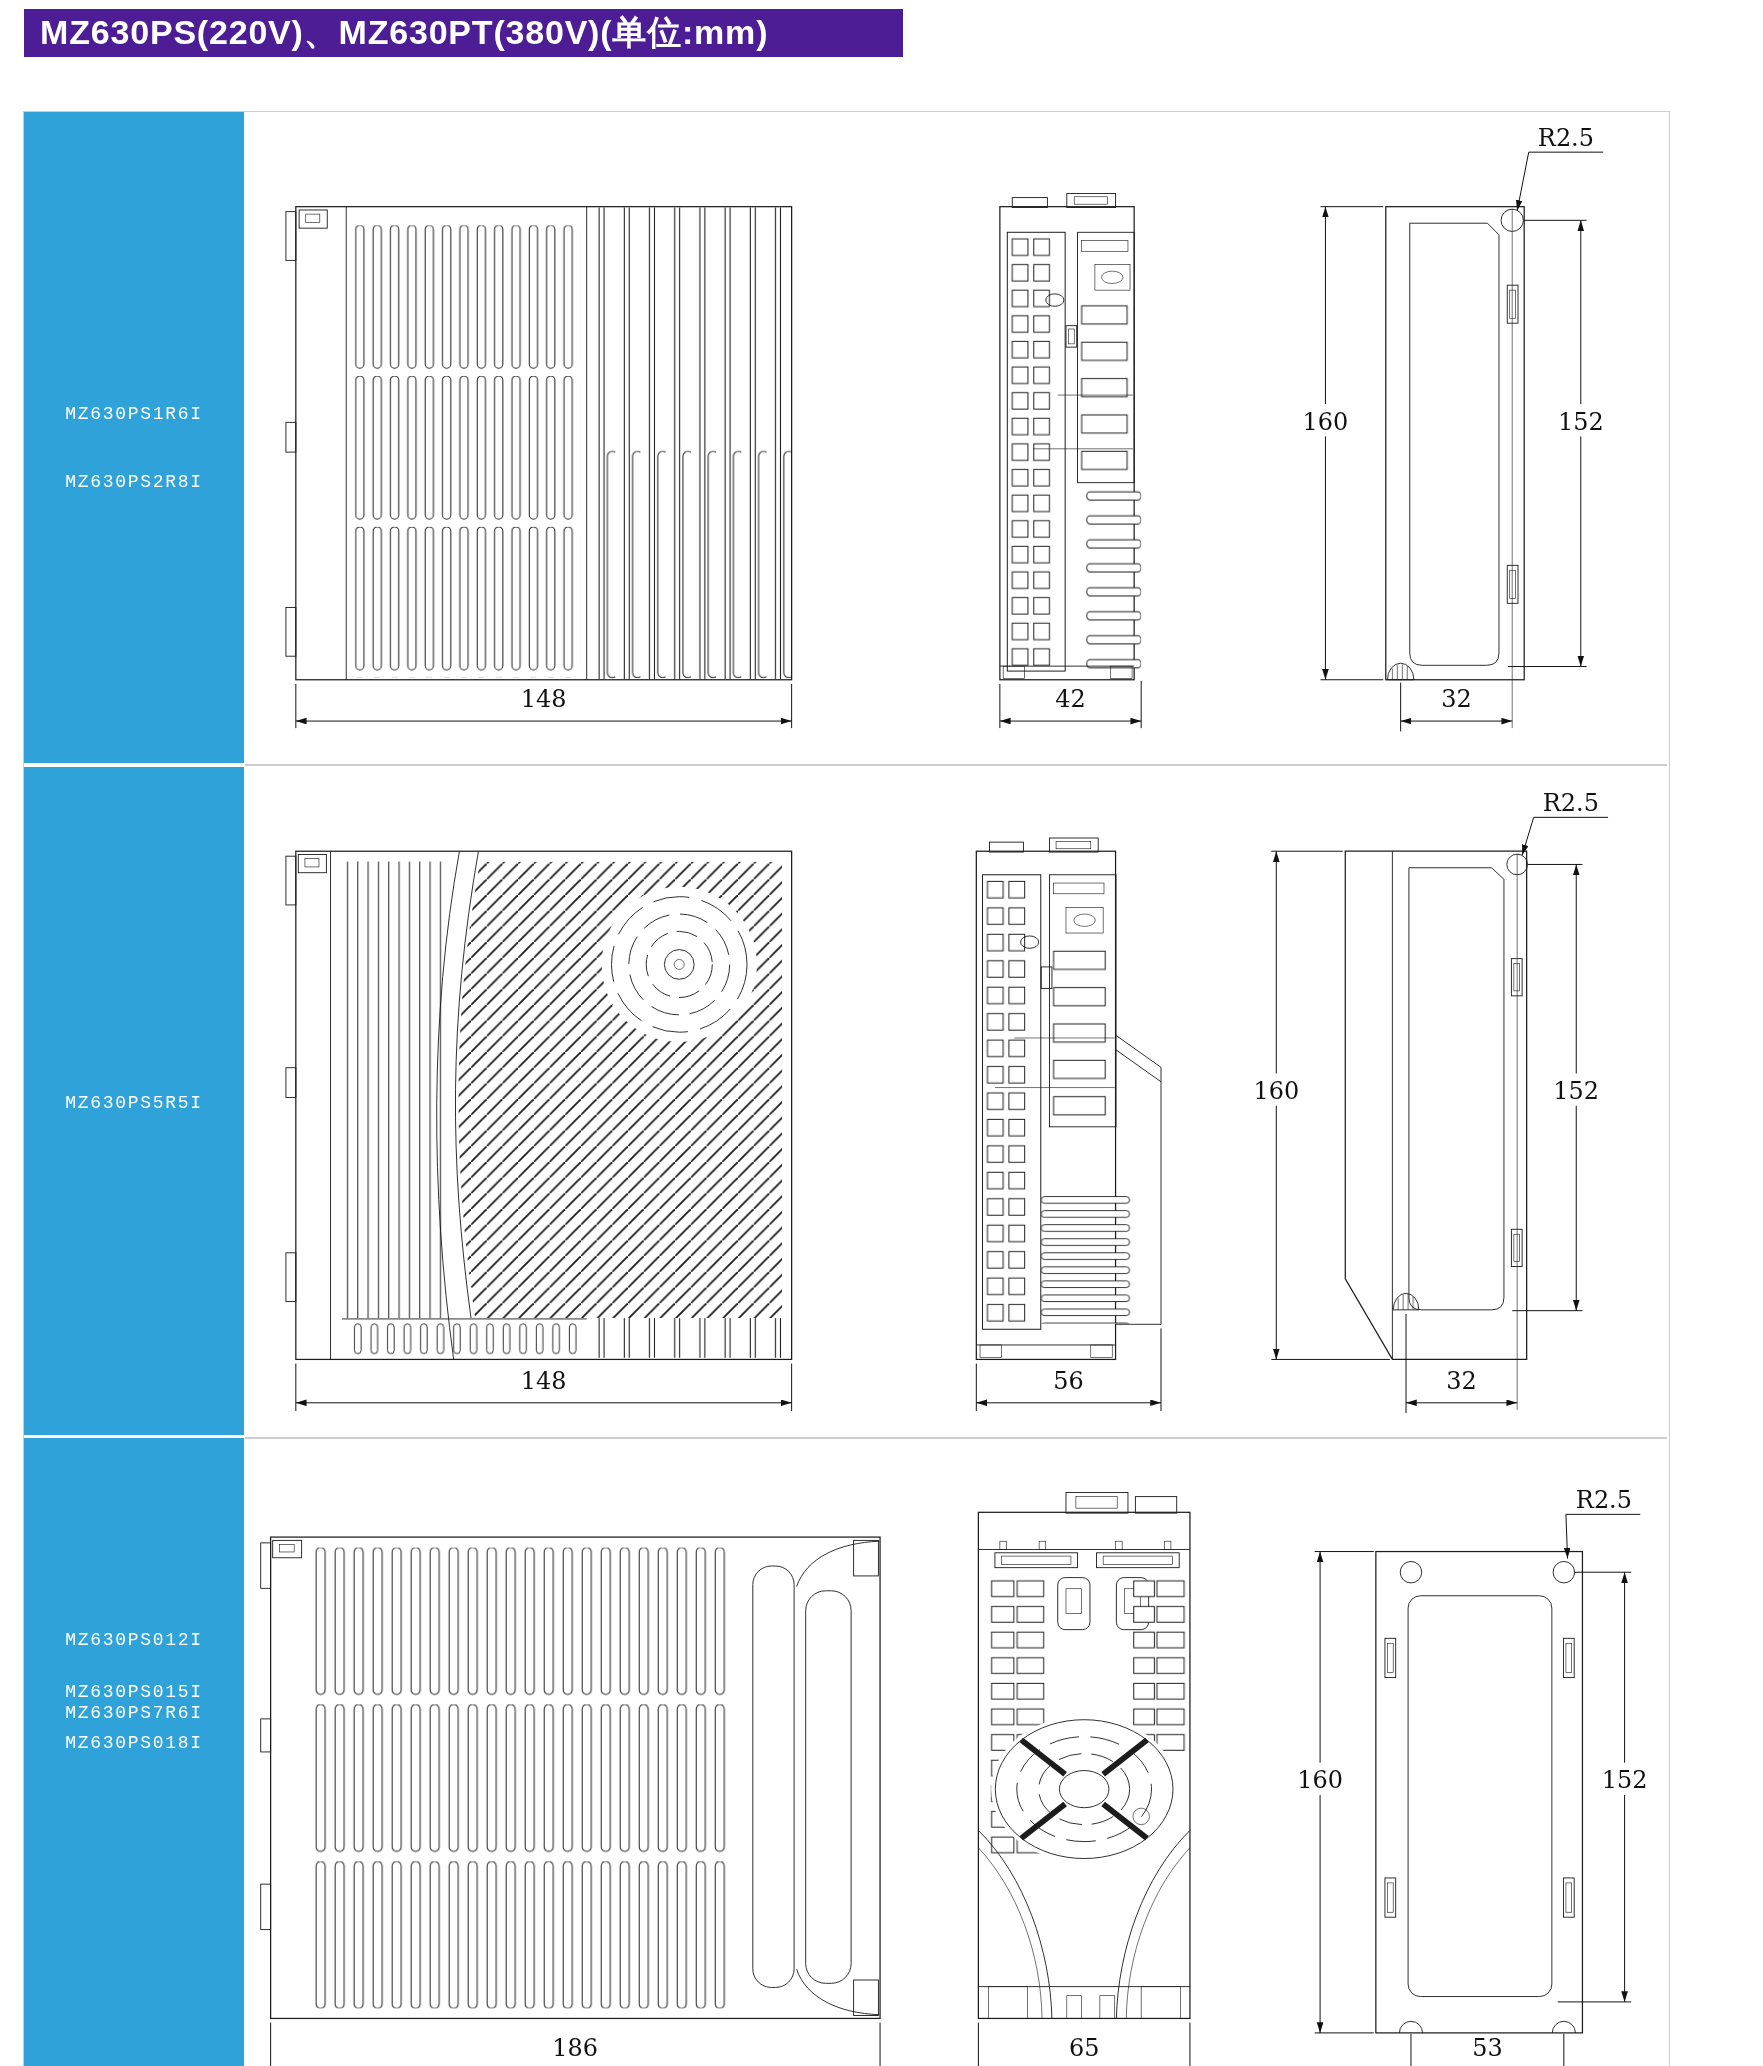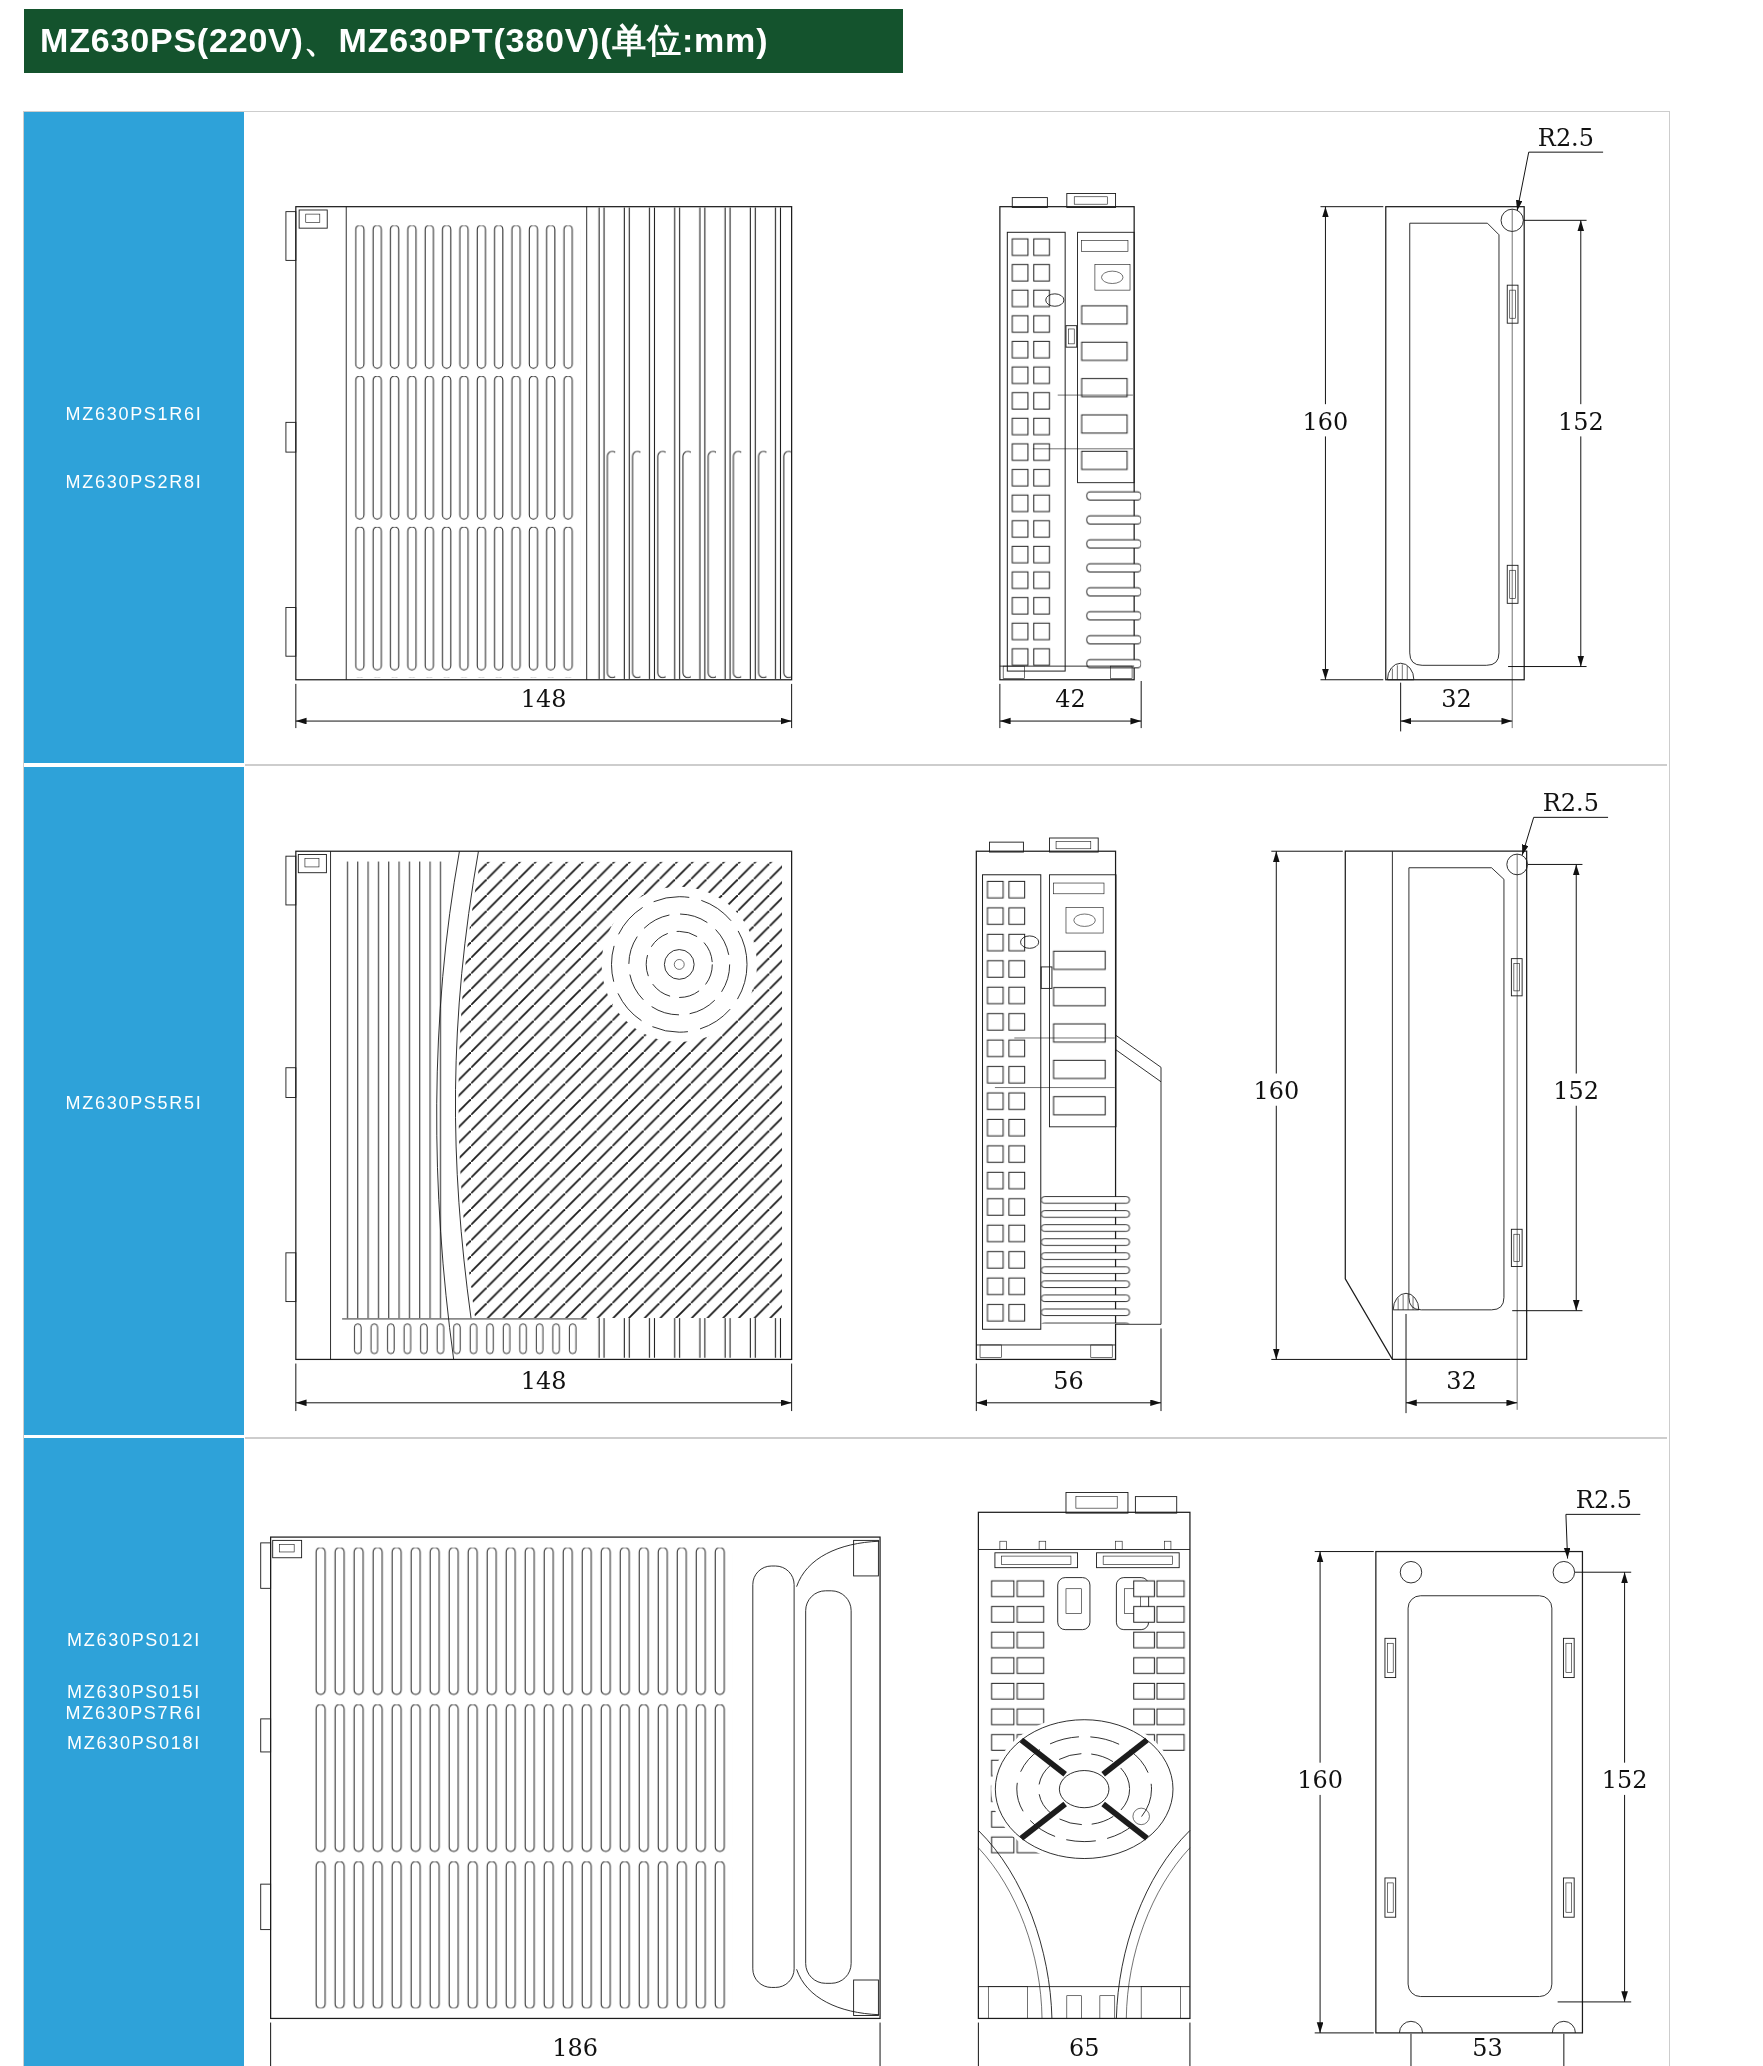--- a/index.html
+++ b/index.html
@@ -1,26 +1,26 @@
 <!DOCTYPE html>
 <html style="font-size:6.6px"><head>
 <meta charset="utf-8">
 <style>
   html,body{margin:0;padding:0;background:#fff;}
   .page{position:relative;width:1763px;height:2140px;background:#ffffff;overflow:hidden;
         font-family:"Liberation Sans",sans-serif;}
-  .banner{position:absolute;left:23.6px;top:9px;width:879px;height:64px;background:#14532d;
+  .banner{position:absolute;left:23.6px;top:9px;width:879px;height:48px;background:#4c1d95;
           display:flex;align-items:center;box-sizing:border-box;padding-left:16.5px;}
   .banner span{font-size:34px;font-weight:bold;color:#ffffff;letter-spacing:0.8px;white-space:nowrap;}
   .table-frame{position:absolute;left:23px;top:111px;width:1647px;height:1988px;
                border:1.7px solid #cdcdcd;box-sizing:border-box;background:#ffffff;}
   .sep{position:absolute;left:245px;width:1422px;height:1.7px;background:#cdcdcd;}
   .cell{position:absolute;left:24.4px;width:220px;background:#2ea2d9;}
   .model{position:absolute;left:134px;transform:translate(-50%,-50%);color:#ffffff;
-         font-size:18px;letter-spacing:1.7px;white-space:nowrap;}
+         font-size:18px;letter-spacing:1.7px;white-space:nowrap;font-family:Liberation Mono, monospace;}
   svg.draw{position:absolute;left:0;top:0;}
   .o{stroke:#1c1c1c;stroke-width:3;fill:none;}
   .t{stroke:#1c1c1c;stroke-width:2.2;fill:none;}
   .h{stroke:#1c1c1c;stroke-width:1.5;fill:none;}
   .d{stroke:#111111;stroke-width:2.4;fill:none;}
   .w{fill:#ffffff;stroke:none;}
   .dt{font-family:"DejaVu Serif","Liberation Serif",serif;font-size:58px;fill:#111111;text-anchor:middle;}
 </style>
 </head>
 <body>

